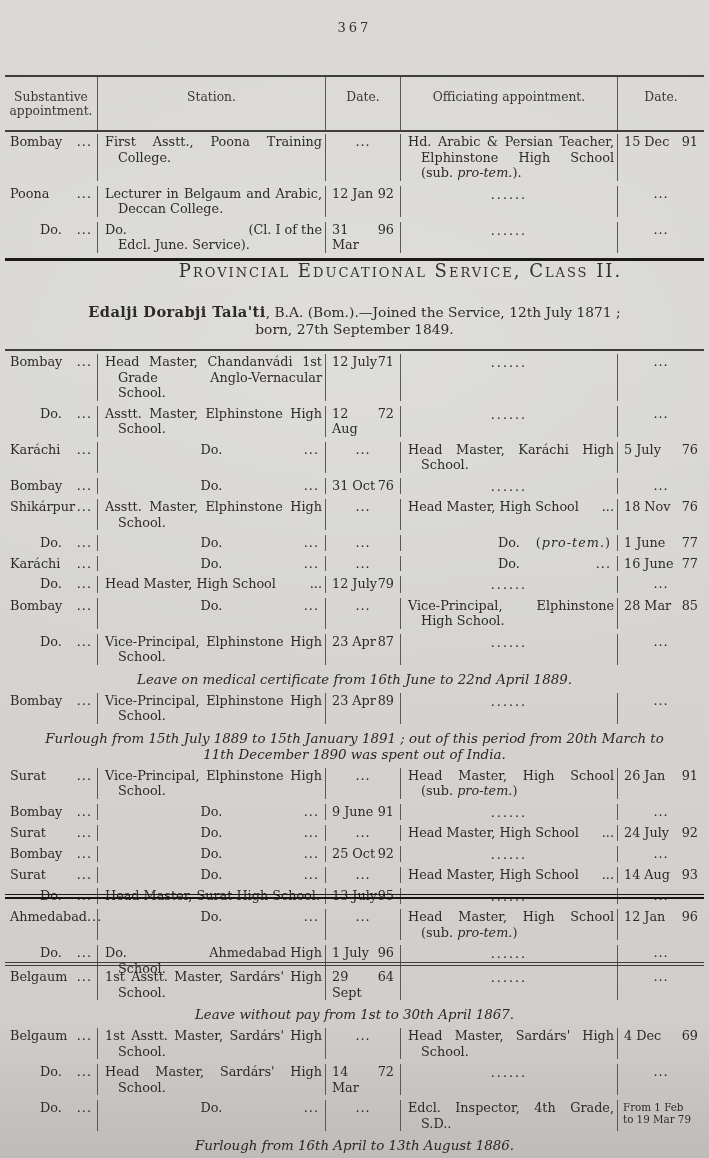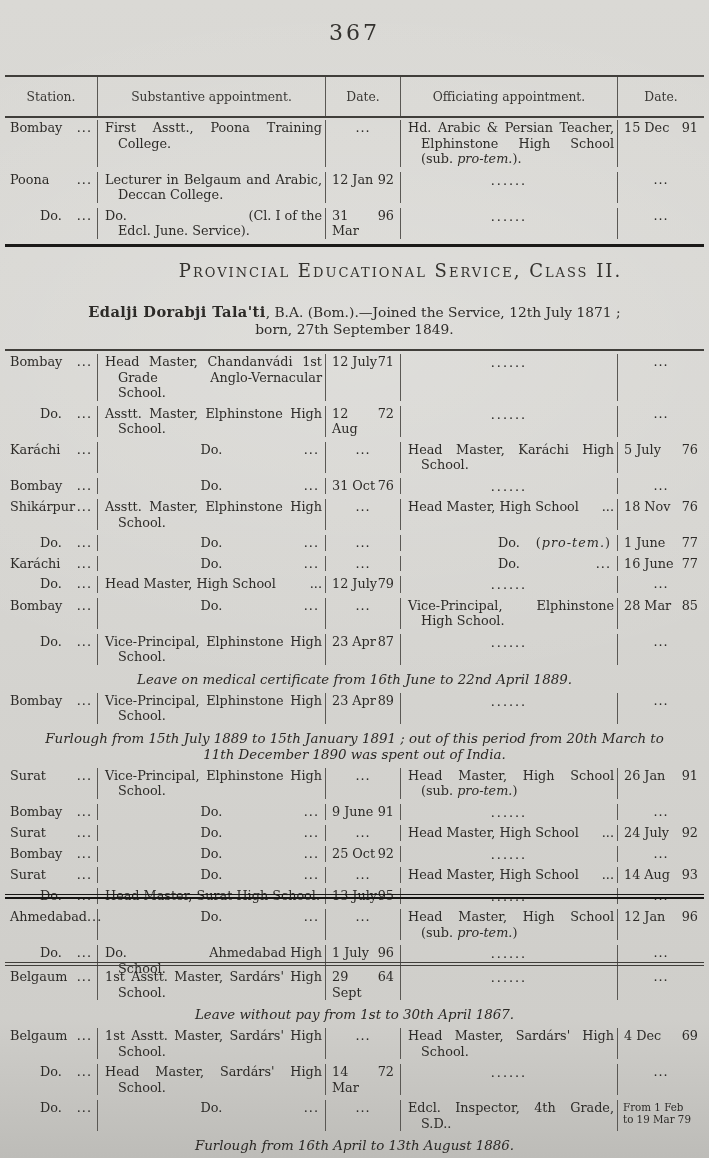--- a/index.html
+++ b/index.html
@@ -10,21 +10,21 @@
     overflow:hidden;
   }
   .sheet{
     position:relative;width:709px;height:1158px;overflow:hidden;
     color:#2d2b28;
     background:
       radial-gradient(ellipse 900px 500px at 50% 30%, rgba(255,255,255,.18), rgba(0,0,0,0) 70%),
       linear-gradient(180deg,#dad9d5 0%, #d5d4d0 55%, #cfcecA 88%, #bdbcb8 100%);
   }
   .pageno{position:absolute;top:20px;left:0;width:100%;text-align:center;
-    font-size:22px;letter-spacing:3px;color:#34322f;}
+    font-size:13px;letter-spacing:3px;color:#34322f;}
 
   .tbl{position:absolute;left:5px;width:699px;}
   .grid{display:grid;grid-template-columns:92px 228px 75px 217px 87px;}
   .thead{border-top:2px solid #403e3a;border-bottom:2px solid #403e3a;}
   .th{padding:13px 3px 12px;text-align:center;font-size:12.3px;color:#3a3835;}
   .th + .th{border-left:1px solid #5a5854;}
 
   .row{align-items:stretch;}
   .seg .row{padding:2px 0 3px;}
   .cell{font-size:12.8px;line-height:15.5px;padding:0 3px;}
@@ -64,22 +64,22 @@
 </style>
 </head>
 <body>
 
 <div class="sheet">
 
   <div class="pageno">367</div>
 
   <section class="tbl" id="table1" style="top:75px;">
     <div class="grid thead">
+      <div class="th">Substantive appointment.</div>
       <div class="th">Station.</div>
-      <div class="th">Substantive appointment.</div>
       <div class="th">Date.</div>
       <div class="th">Officiating appointment.</div>
       <div class="th">Date.</div>
     </div>
     <div>
         <div class="seg">
           <div class="grid row">
             <div class="cell c-sta">
               <div class="sname" style="display: inline;">Bombay</div>
               <div class="sdots" style="display: inline;">...</div>

